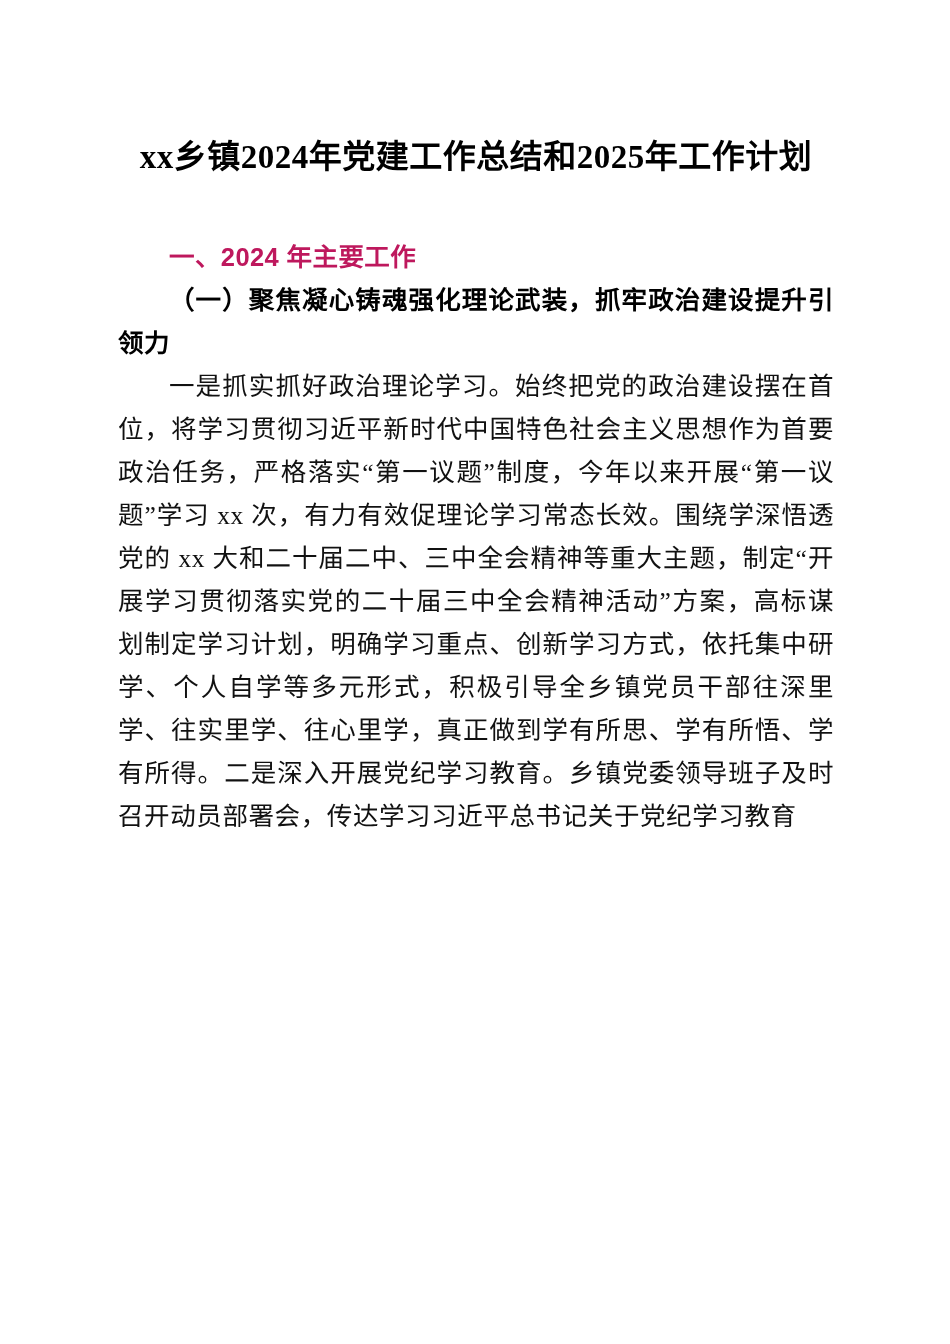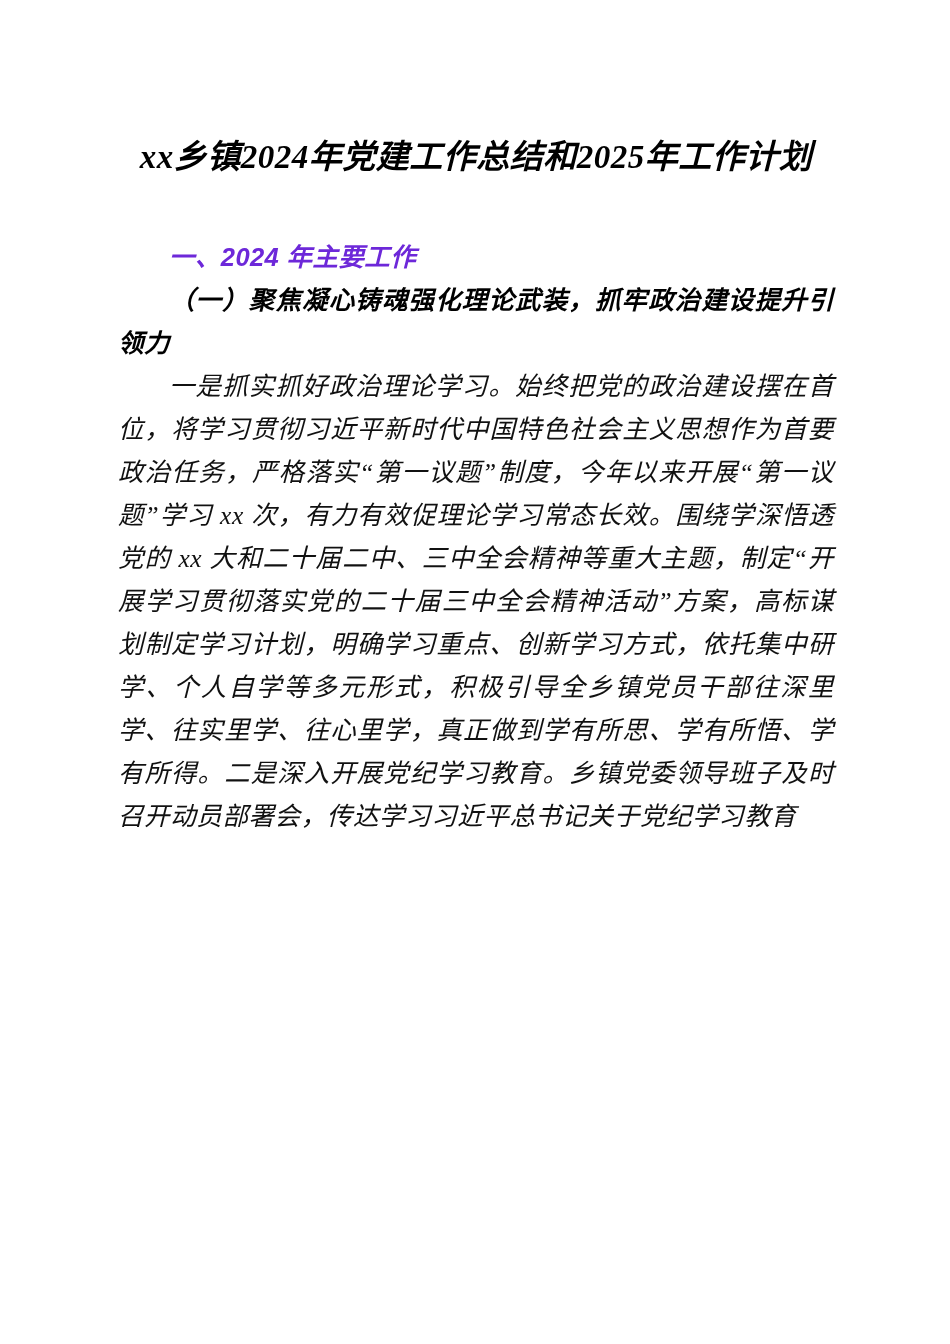--- a/index.html
+++ b/index.html
@@ -24,21 +24,20 @@
     background: #ffffff;
     box-sizing: border-box;
     padding: 0;
   }
 
   .content {
     position: absolute;
     left: 118px;
     top: 0;
     width: 716px;
-    font-style: italic;
   }
 
   
   .doc-title {
     margin: 0;
     padding: 0;
     padding-top: 132px;
     font-family: "Liberation Serif", "DejaVu Serif", serif;
     font-weight: bold;
     font-size: 33px;
@@ -69,21 +68,21 @@
   
   .heading-1 {
     margin: 0;
     padding: 0;
     font-family: "Liberation Sans", "DejaVu Sans", sans-serif;
     font-weight: bold;
     font-size: 25.5px;
     line-height: 43px;
     text-indent: 2em;
     letter-spacing: 0.4px;
-    color: #6d28d9;
+    color: #be185d;
   }
 
   
   .heading-2 {
     margin: 0;
     padding: 0;
     font-family: "Liberation Serif", "DejaVu Serif", serif;
     font-size: 25.5px;
     line-height: 43px;
     text-align: justify;

